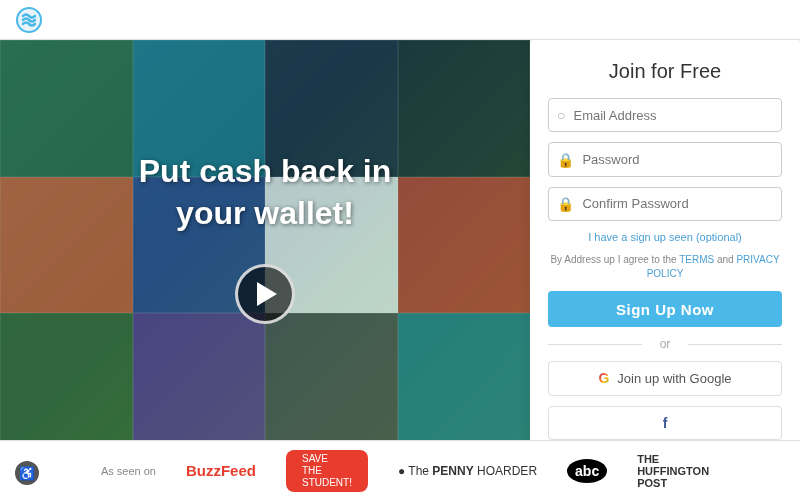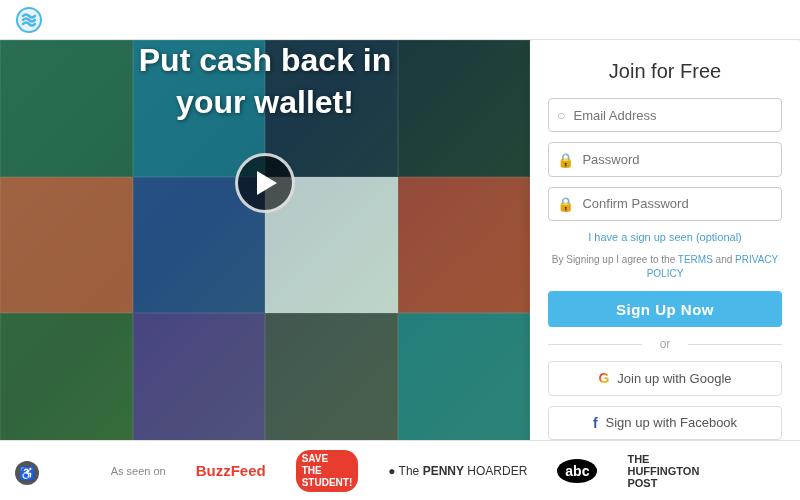--- a/index.html
+++ b/index.html
@@ -25,21 +25,21 @@
     
     .hero {
       position: absolute;
       top: 40px; left: 0;
       width: 530px;
       height: 410px;
       background: linear-gradient(135deg, #2a7a8c 0%, #1a5a6c 40%, #3a8a5a 70%, #5a9a4a 100%);
       display: flex;
       flex-direction: column;
       align-items: center;
-      justify-content: flex-start;
+      justify-content: center;
       overflow: hidden;
     }
 
     
     .card-grid {
       position: absolute;
       top: 0; left: 0; right: 0; bottom: 0;
       display: grid;
       grid-template-columns: repeat(4, 1fr);
       grid-template-rows: repeat(3, 1fr);
@@ -232,24 +232,24 @@
     }
     .as-seen-on {
       font-size: 11px;
       color: #888;
       margin-left: 10px;
     }
     .buzzfeed { color: #e83d2e; font-weight: 900; font-size: 15px; }
     .save-student {
       background: #e83d2e;
       color: #fff;
-      padding: 3px 6px;
+      padding: 3px 16px;
       font-size: 10px;
-      font-weight: bold;
-      border-radius: 14px;
+      font-weight: normal;
+      border-radius: 8px;
       line-height: 1.2;
     }
     .penny-hoarder {
       font-size: 12px;
       color: #333;
     }
     .abc-logo {
       background: #000;
       color: #fff;
       font-weight: bold;
@@ -325,38 +325,37 @@
   </div>
 
   <div class="input-wrapper">
     <span class="input-icon">🔒</span>
     <input type="password" placeholder="Confirm Password" style="">
   </div>
 
   <div class="sign-up-code-link">I have a sign up seen (optional)</div>
 
   <div class="terms-text">
-    <span>By Signing up I agree to the </span>
+    <span>By Address up I agree to the </span>
     <a href="#">TERMS</a>
     <span> and </span>
     <a href="#">PRIVACY POLICY</a>
   </div>
 
   <button class="signup-btn">Sign Up Now</button>
 
   <div class="or-divider">or</div>
 
   <button class="social-btn">
     <span class="google-g google-g-color">G</span>
     <span>Join up with Google</span>
   </button>
 
   <button class="social-btn">
     <span class="fb-icon">f</span>
-    <span>Sign up with Facebook</span>
   </button>
 </div>
 
 <div class="footer">
   <div class="as-seen-on">As seen on</div>
   <span class="buzzfeed">BuzzFeed</span>
   <span class="save-student">SAVE<br>THE<br>STUDENT!</span>
   <span class="penny-hoarder">● The <strong>PENNY</strong> HOARDER</span>
   <span class="abc-logo">abc</span>
   <span class="huffpost">THE<br>HUFFINGTON<br>POST</span>

